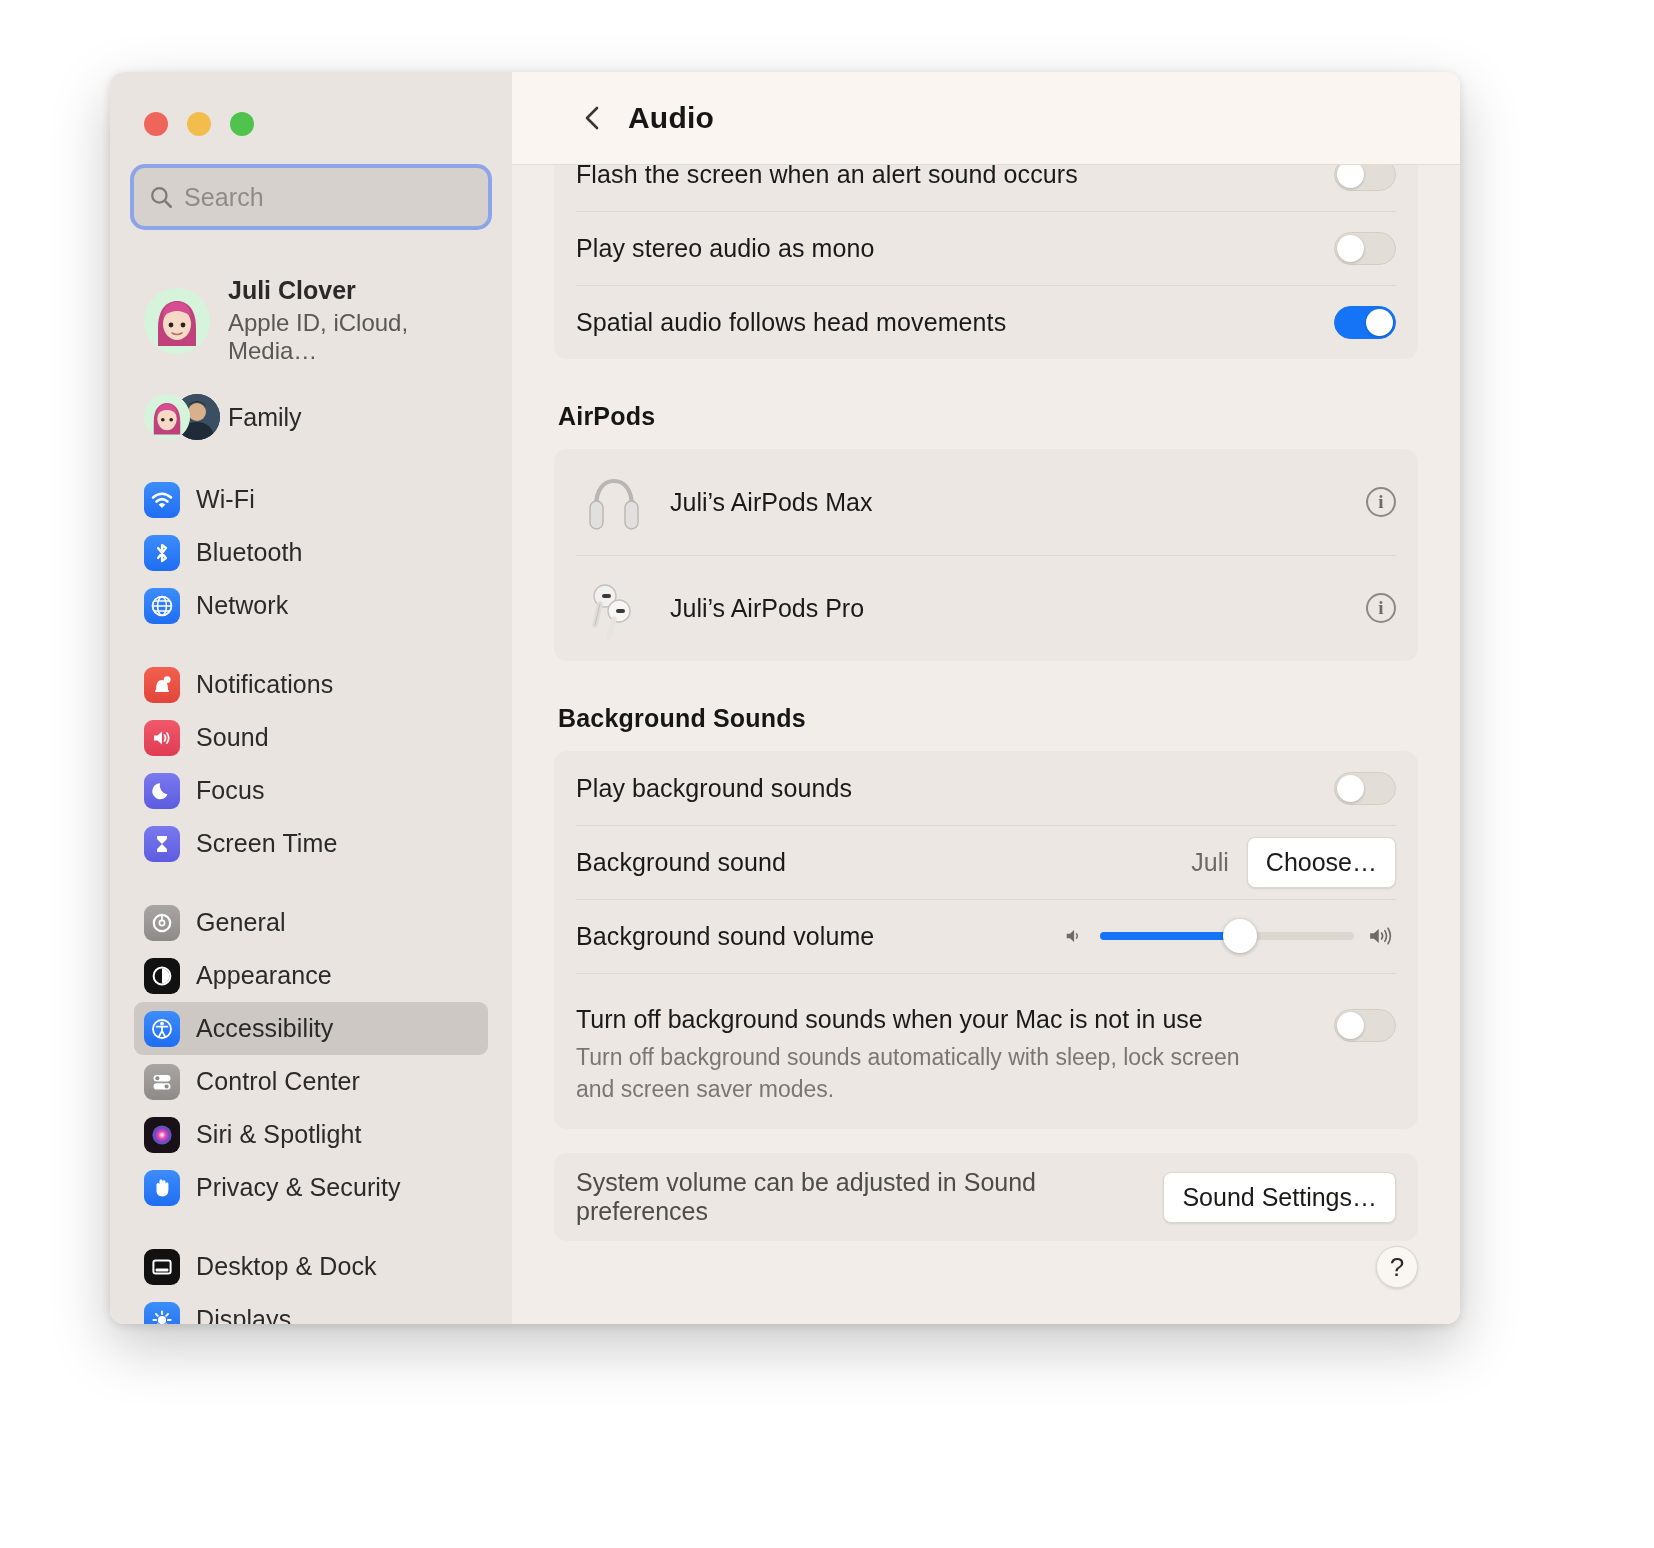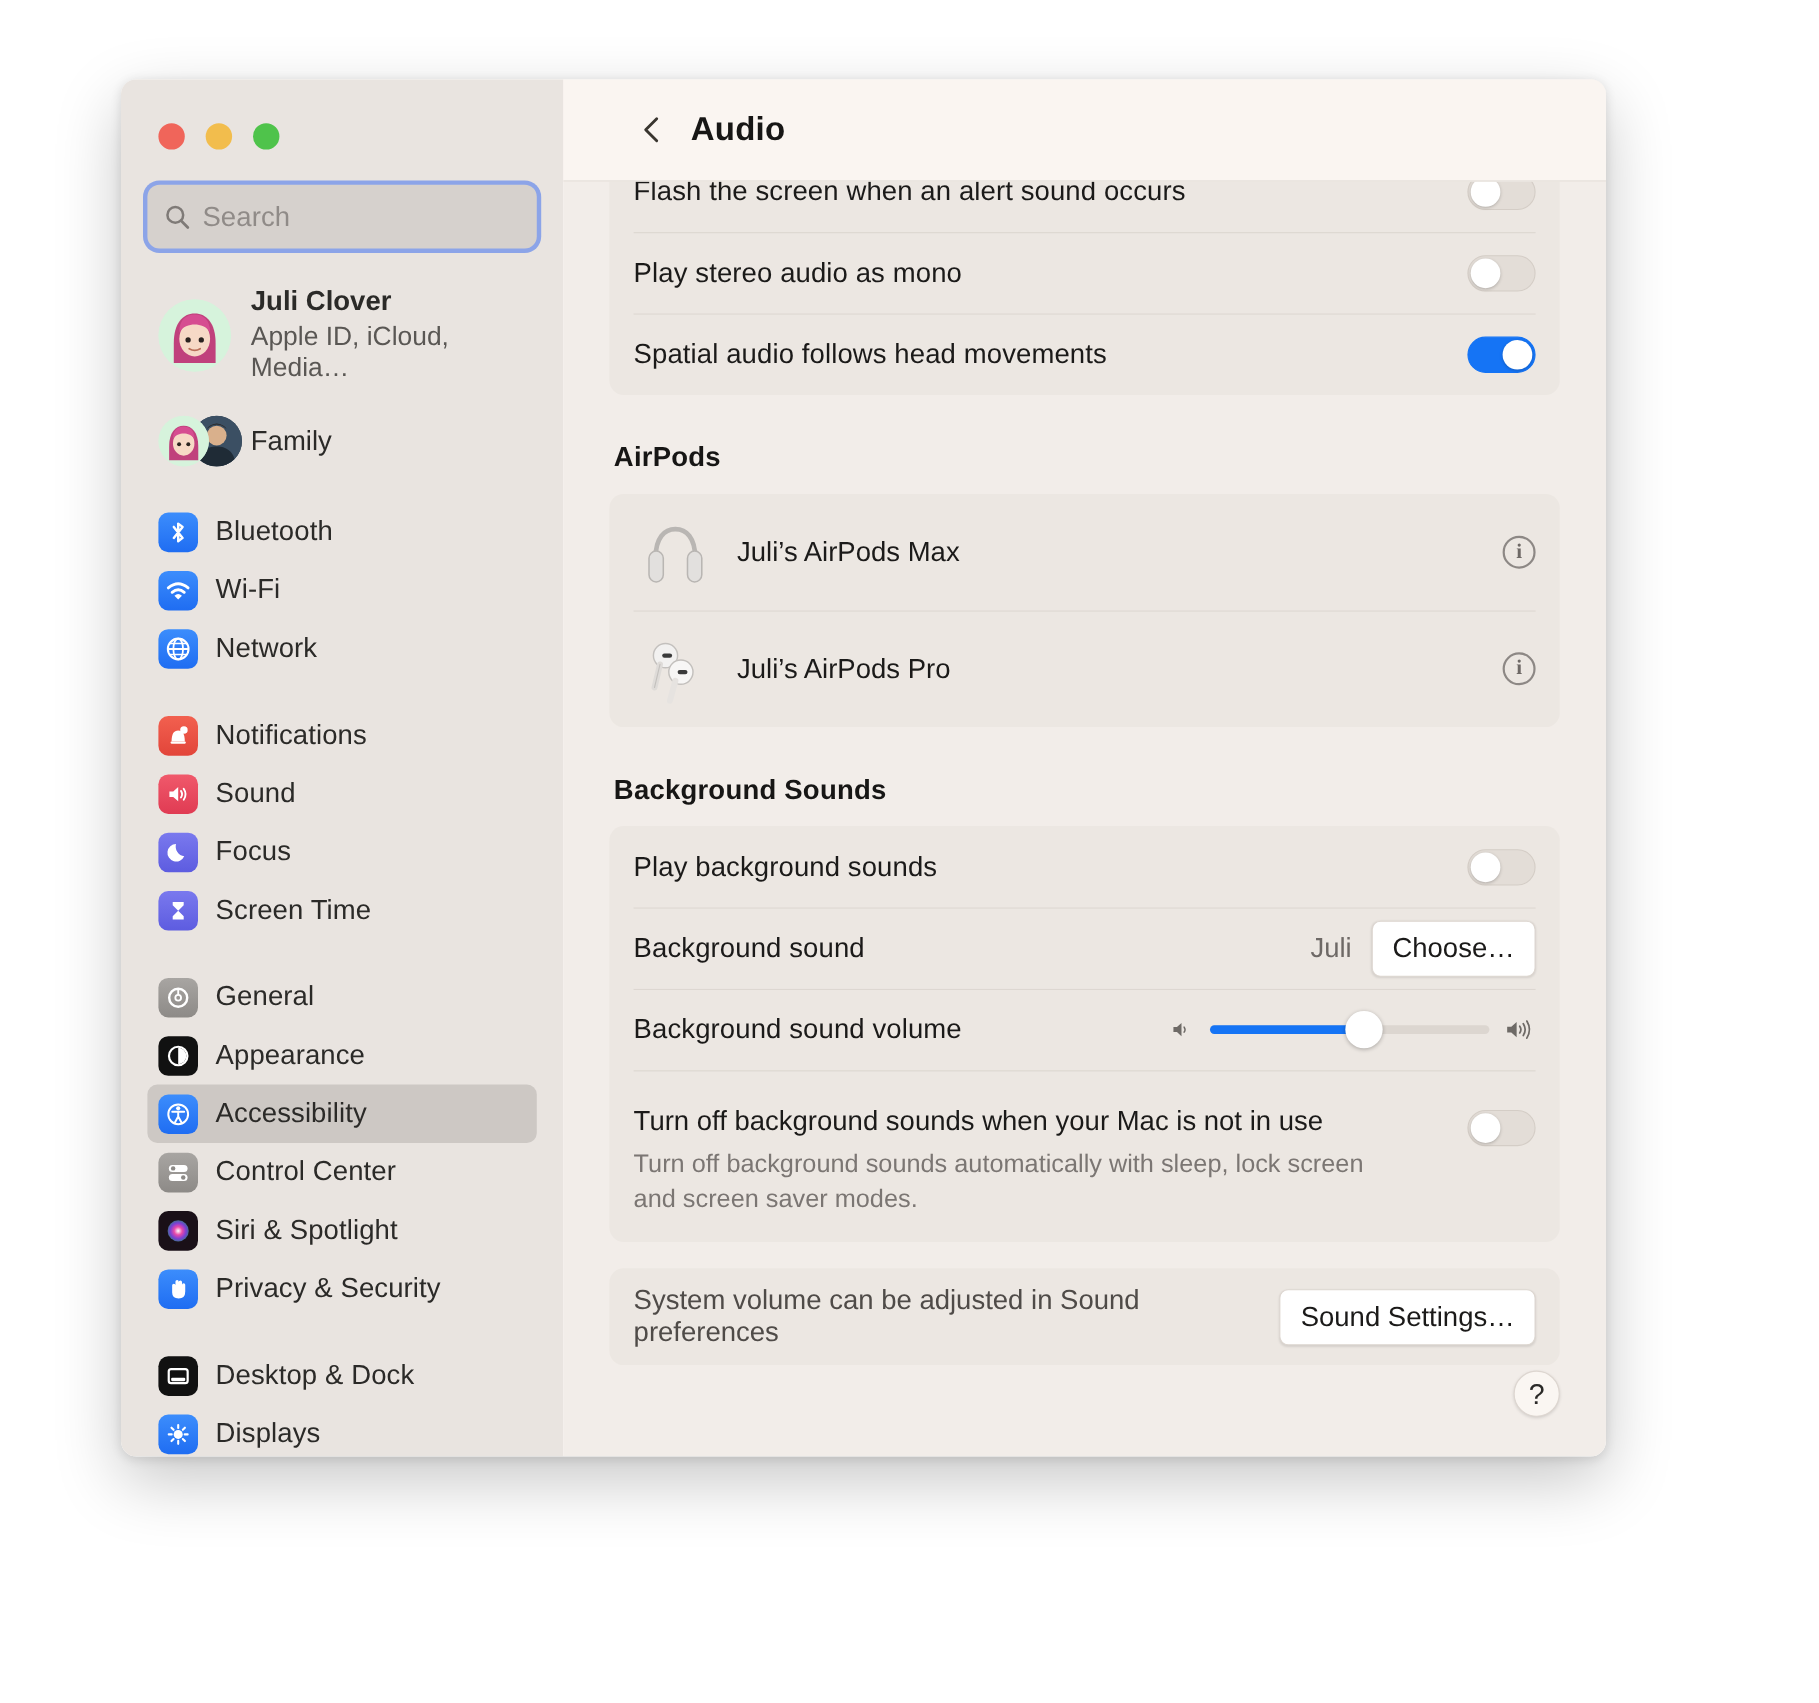--- a/index.html
+++ b/index.html
@@ -58,21 +58,21 @@
   .search-icon { width: 26px; height: 26px; margin-right: 10px; flex: 0 0 26px; opacity: .62; }
   .search-placeholder {
     font-size: 25px;
     color: #908b88;
     letter-spacing: .1px;
   }
 
   .account {
     display: flex;
     align-items: center;
-    margin: 28px 24px 0 24px;
+    margin: 44px 24px 0 24px;
     padding: 6px 10px;
     border-radius: 10px;
   }
   .memoji {
     width: 66px; height: 66px; border-radius: 50%;
     background: #d6f3dc;
     flex: 0 0 66px;
     margin-right: 18px;
     position: relative;
     overflow: hidden;
@@ -365,34 +365,34 @@
       </div>
       <span class="family-label">Family</span>
     </div>
 
     <div class="nav">
 
       <div class="nav-group">
         <div class="nav-item">
           <span class="nav-icon" style="background:linear-gradient(#3c8dfc,#1f6df2)">
             <svg width="26" height="26" viewBox="0 0 26 26">
-              <path d="M9 8 L17 18 L13 21 L13 5 L17 8 L9 18" stroke="#fff" stroke-width="2.2" fill="none" stroke-linejoin="round" stroke-linecap="round"></path>
-            </svg>
-          </span>
-          <span class="nav-label">Bluetooth</span>
-        </div>
-        <div class="nav-item">
-          <span class="nav-icon" style="background:linear-gradient(#3c8dfc,#1f6df2)">
-            <svg width="26" height="26" viewBox="0 0 26 26">
               <path d="M4 10.5 Q13 3 22 10.5" stroke="#fff" stroke-width="2.6" fill="none" stroke-linecap="round"></path>
               <path d="M7.5 14.5 Q13 9.6 18.5 14.5" stroke="#fff" stroke-width="2.6" fill="none" stroke-linecap="round"></path>
               <path d="M13 21 L9.6 17.6 Q13 14.6 16.4 17.6 Z" fill="#fff"></path>
             </svg>
           </span>
           <span class="nav-label">Wi-Fi</span>
+        </div>
+        <div class="nav-item">
+          <span class="nav-icon" style="background:linear-gradient(#3c8dfc,#1f6df2)">
+            <svg width="26" height="26" viewBox="0 0 26 26">
+              <path d="M9 8 L17 18 L13 21 L13 5 L17 8 L9 18" stroke="#fff" stroke-width="2.2" fill="none" stroke-linejoin="round" stroke-linecap="round"></path>
+            </svg>
+          </span>
+          <span class="nav-label">Bluetooth</span>
         </div>
         <div class="nav-item">
           <span class="nav-icon" style="background:linear-gradient(#3c8dfc,#1f6df2)">
             <svg width="26" height="26" viewBox="0 0 26 26">
               <circle cx="13" cy="13" r="9.4" fill="none" stroke="#fff" stroke-width="1.9"></circle>
               <ellipse cx="13" cy="13" rx="4.4" ry="9.4" fill="none" stroke="#fff" stroke-width="1.6"></ellipse>
               <line x1="3.6" y1="13" x2="22.4" y2="13" stroke="#fff" stroke-width="1.6"></line>
               <line x1="5" y1="8" x2="21" y2="8" stroke="#fff" stroke-width="1.3"></line>
               <line x1="5" y1="18" x2="21" y2="18" stroke="#fff" stroke-width="1.3"></line>
             </svg>

